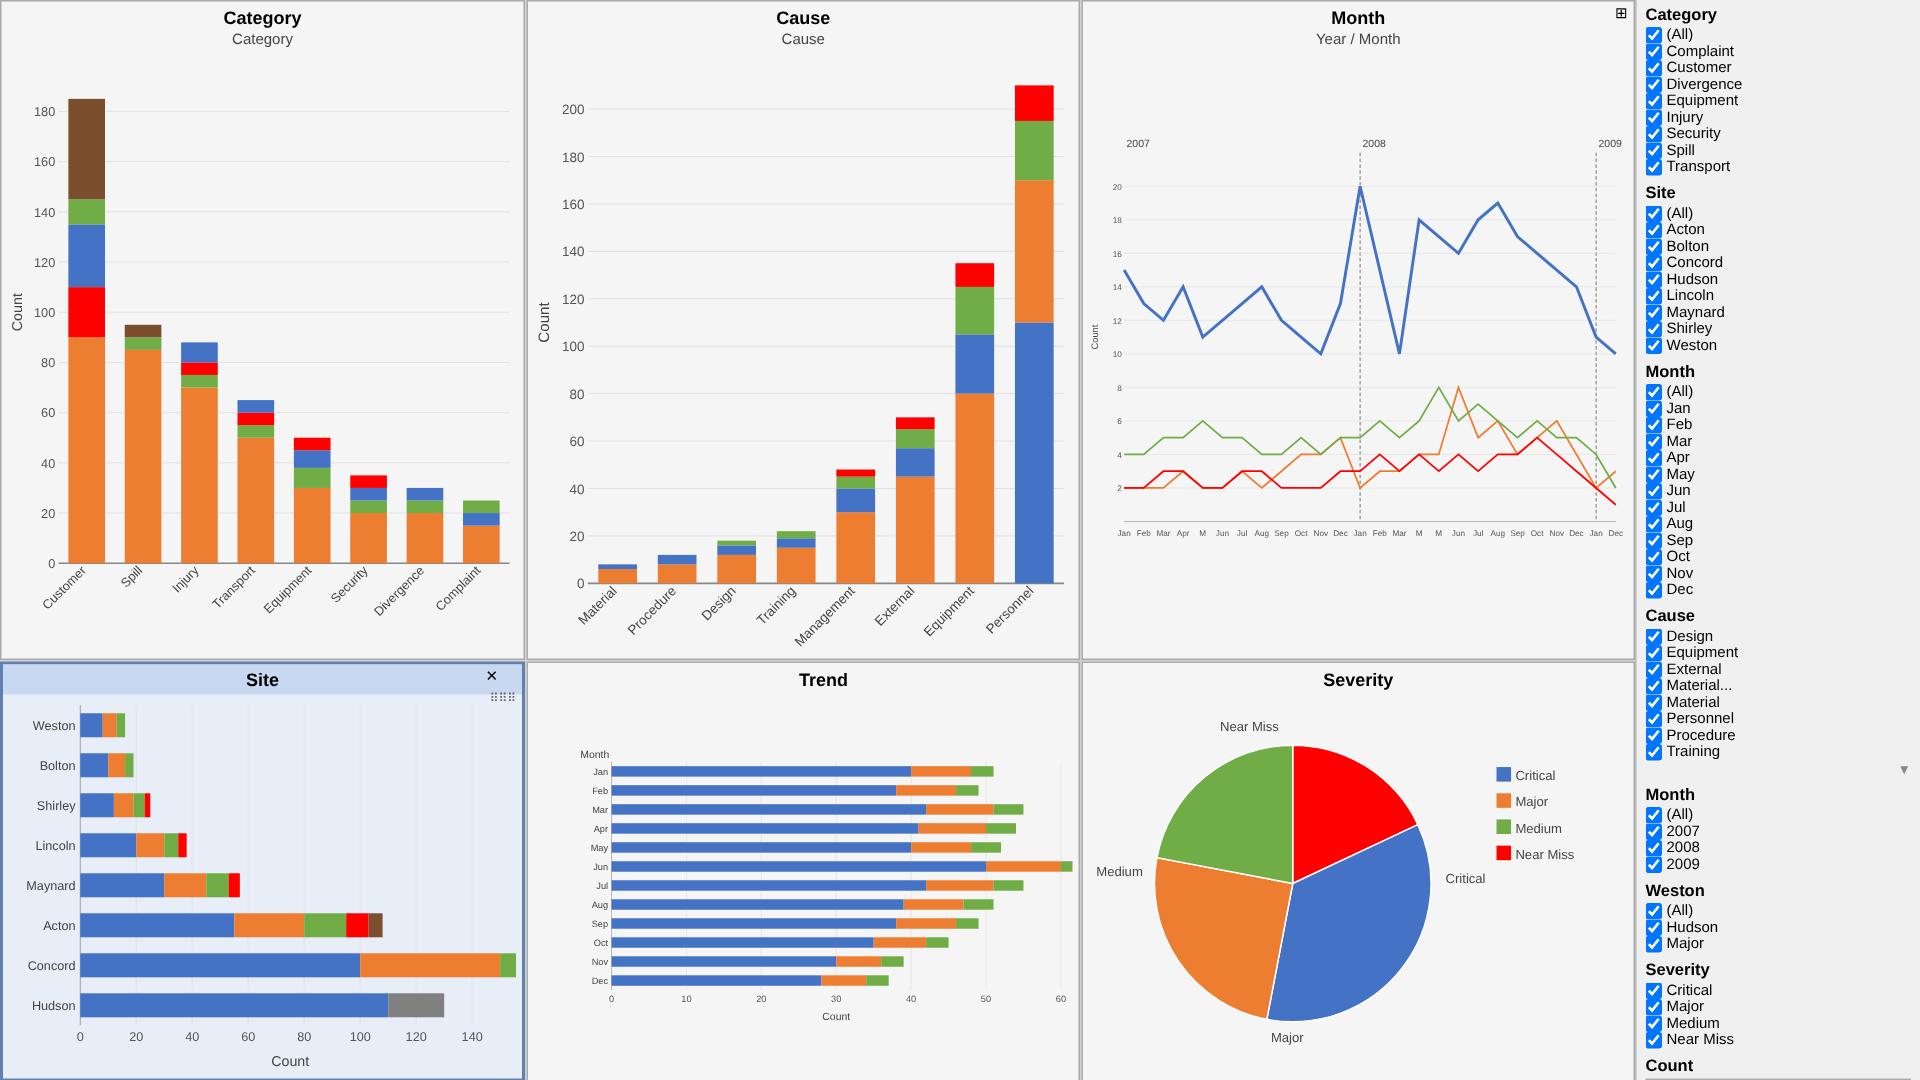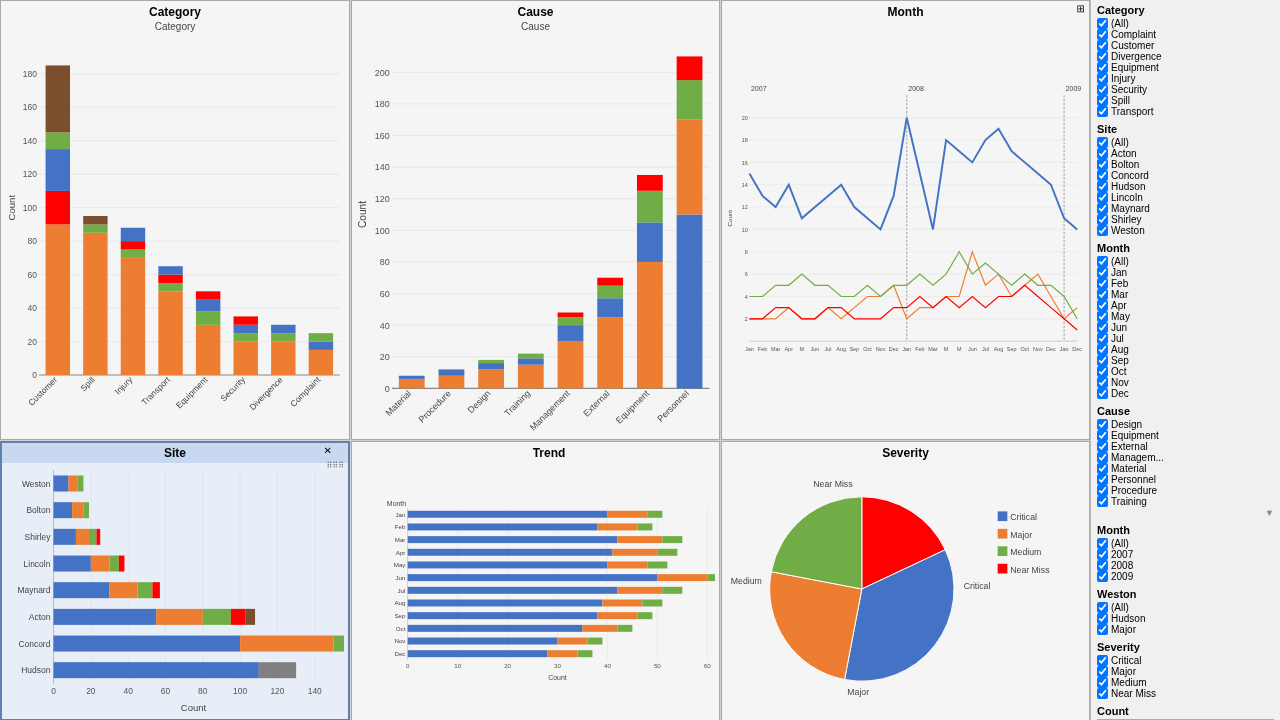--- a/index.html
+++ b/index.html
@@ -176,20 +176,21 @@
             <rect x="285.815625" y="40.22727272727274" width="22.993750000000002" height="35.22727272727273" fill="#70AD47"></rect>
             <rect x="285.815625" y="19.090909090909108" width="22.993750000000002" height="21.136363636363633" fill="#FF0000"></rect>
             <text x="297.3125" y="320" text-anchor="end" font-size="8" fill="#444" transform="rotate(-45, 297.3125, 320)">Personnel</text>
           </svg>
       </div>
     </div>
 
     <div class="chart-panel chart-panel-month" style="background:#f5f5f5;">
       <div class="chart-title">Month</div>
       <div style="position:absolute;top:2px;right:4px;font-size:10px;cursor:pointer;">⊞</div>
+      <div class="chart-subtitle">Year / Month</div>
       <div class="chart-inner">
         <svg id="month-svg" viewBox="0 0 460 390">
             <text x="32" y="20" font-size="9" fill="#444">2007</text>
             <line x1="231.6" x2="231.6" y1="25" y2="340" stroke="#888" stroke-width="1" stroke-dasharray="3,2"></line>
             <text x="233.6" y="20" font-size="9" fill="#444">2008</text>
             <line x1="433.2" x2="433.2" y1="25" y2="340" stroke="#888" stroke-width="1" stroke-dasharray="3,2"></line>
             <text x="435.2" y="20" font-size="9" fill="#444">2009</text>
             <line x1="30" x2="450" y1="340" y2="340" stroke="#888" stroke-width="0.5"></line>
             <line x1="30" x2="450" y1="311.3636363636364" y2="311.3636363636364" stroke="#ddd" stroke-width="0.5"></line>
             <text x="28" y="314.3636363636364" text-anchor="end" font-size="7" fill="#555">2</text>
@@ -563,21 +564,21 @@
           <div class="sidebar-item">
             <input type="checkbox" checked="" style="">
             <label>Equipment</label>
           </div>
           <div class="sidebar-item">
             <input type="checkbox" checked="" style="">
             <label>External</label>
           </div>
           <div class="sidebar-item">
             <input type="checkbox" checked="" style="">
-            <label>Managem...</label>
+            <label>Material...</label>
           </div>
           <div class="sidebar-item">
             <input type="checkbox" checked="" style="">
             <label>Material</label>
           </div>
           <div class="sidebar-item">
             <input type="checkbox" checked="" style="">
             <label>Personnel</label>
           </div>
           <div class="sidebar-item">

